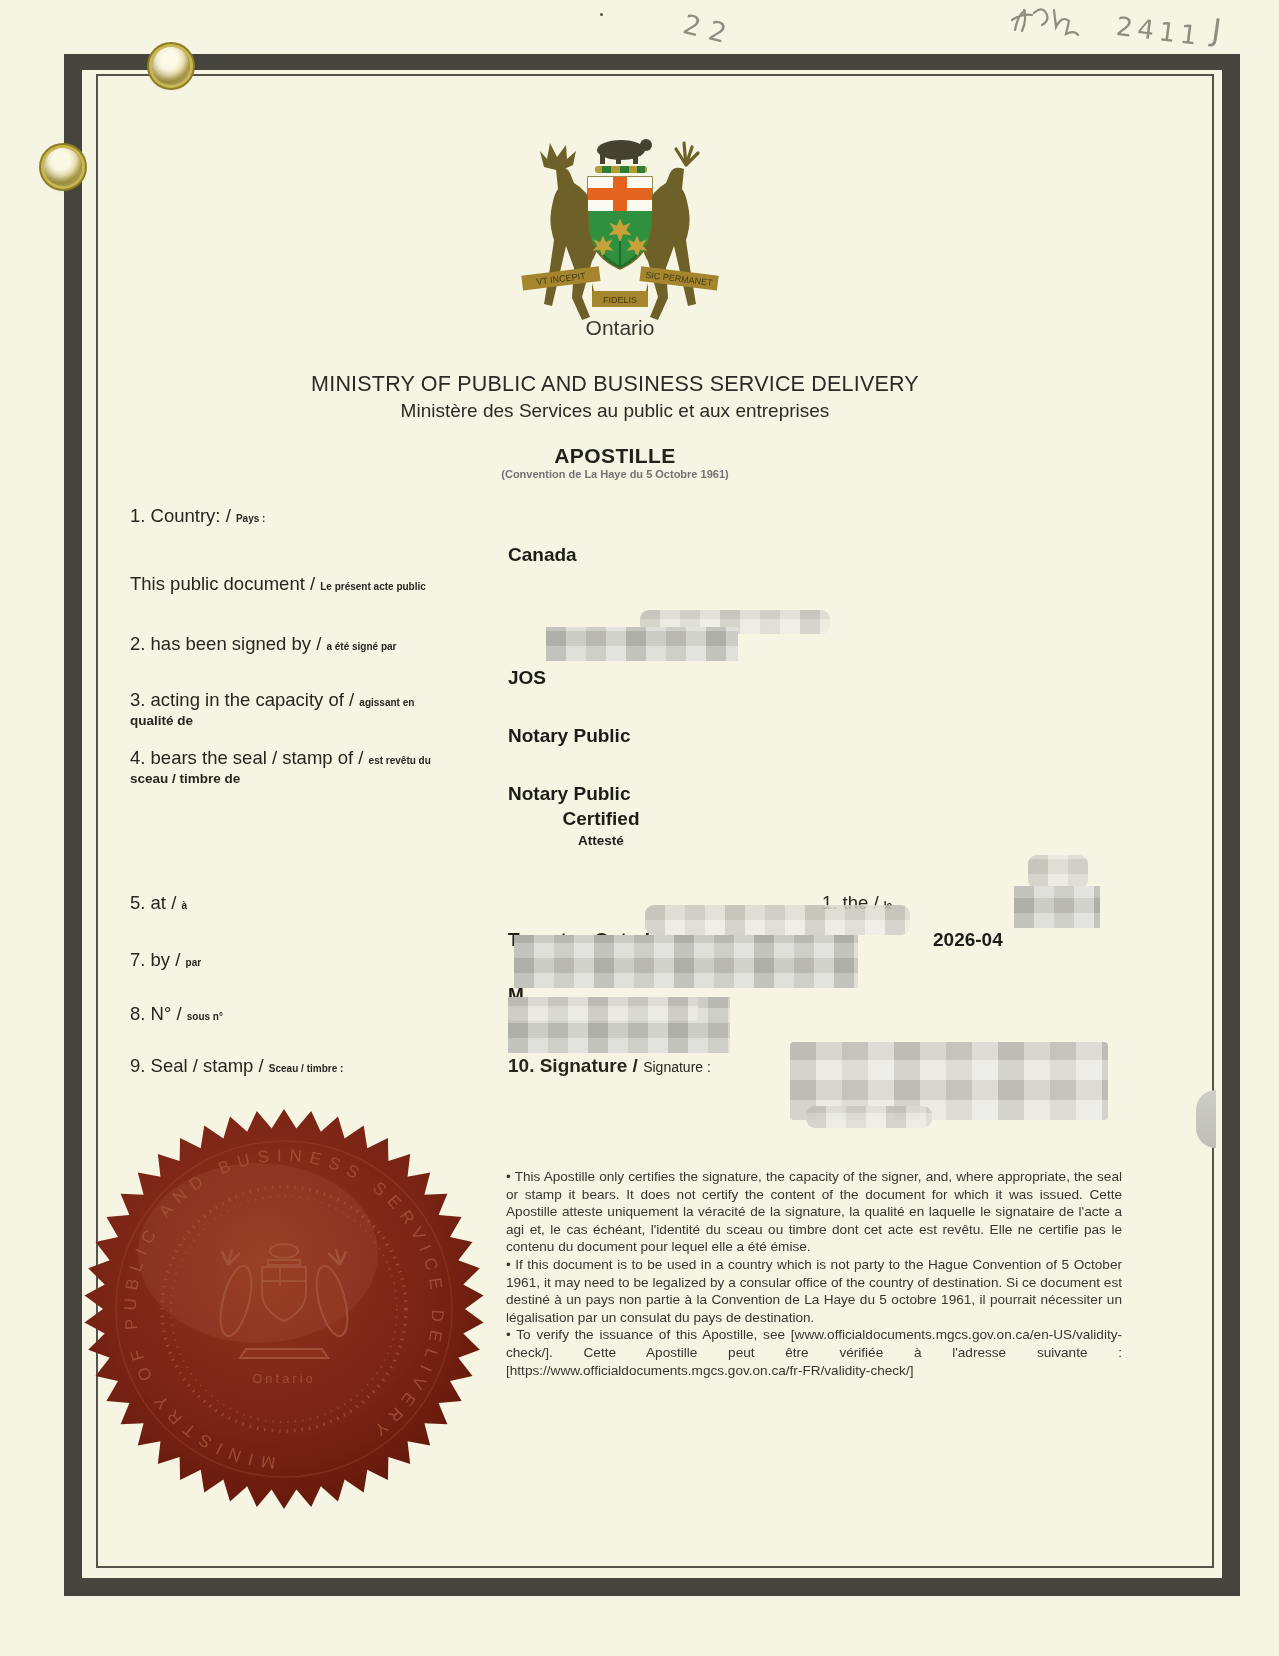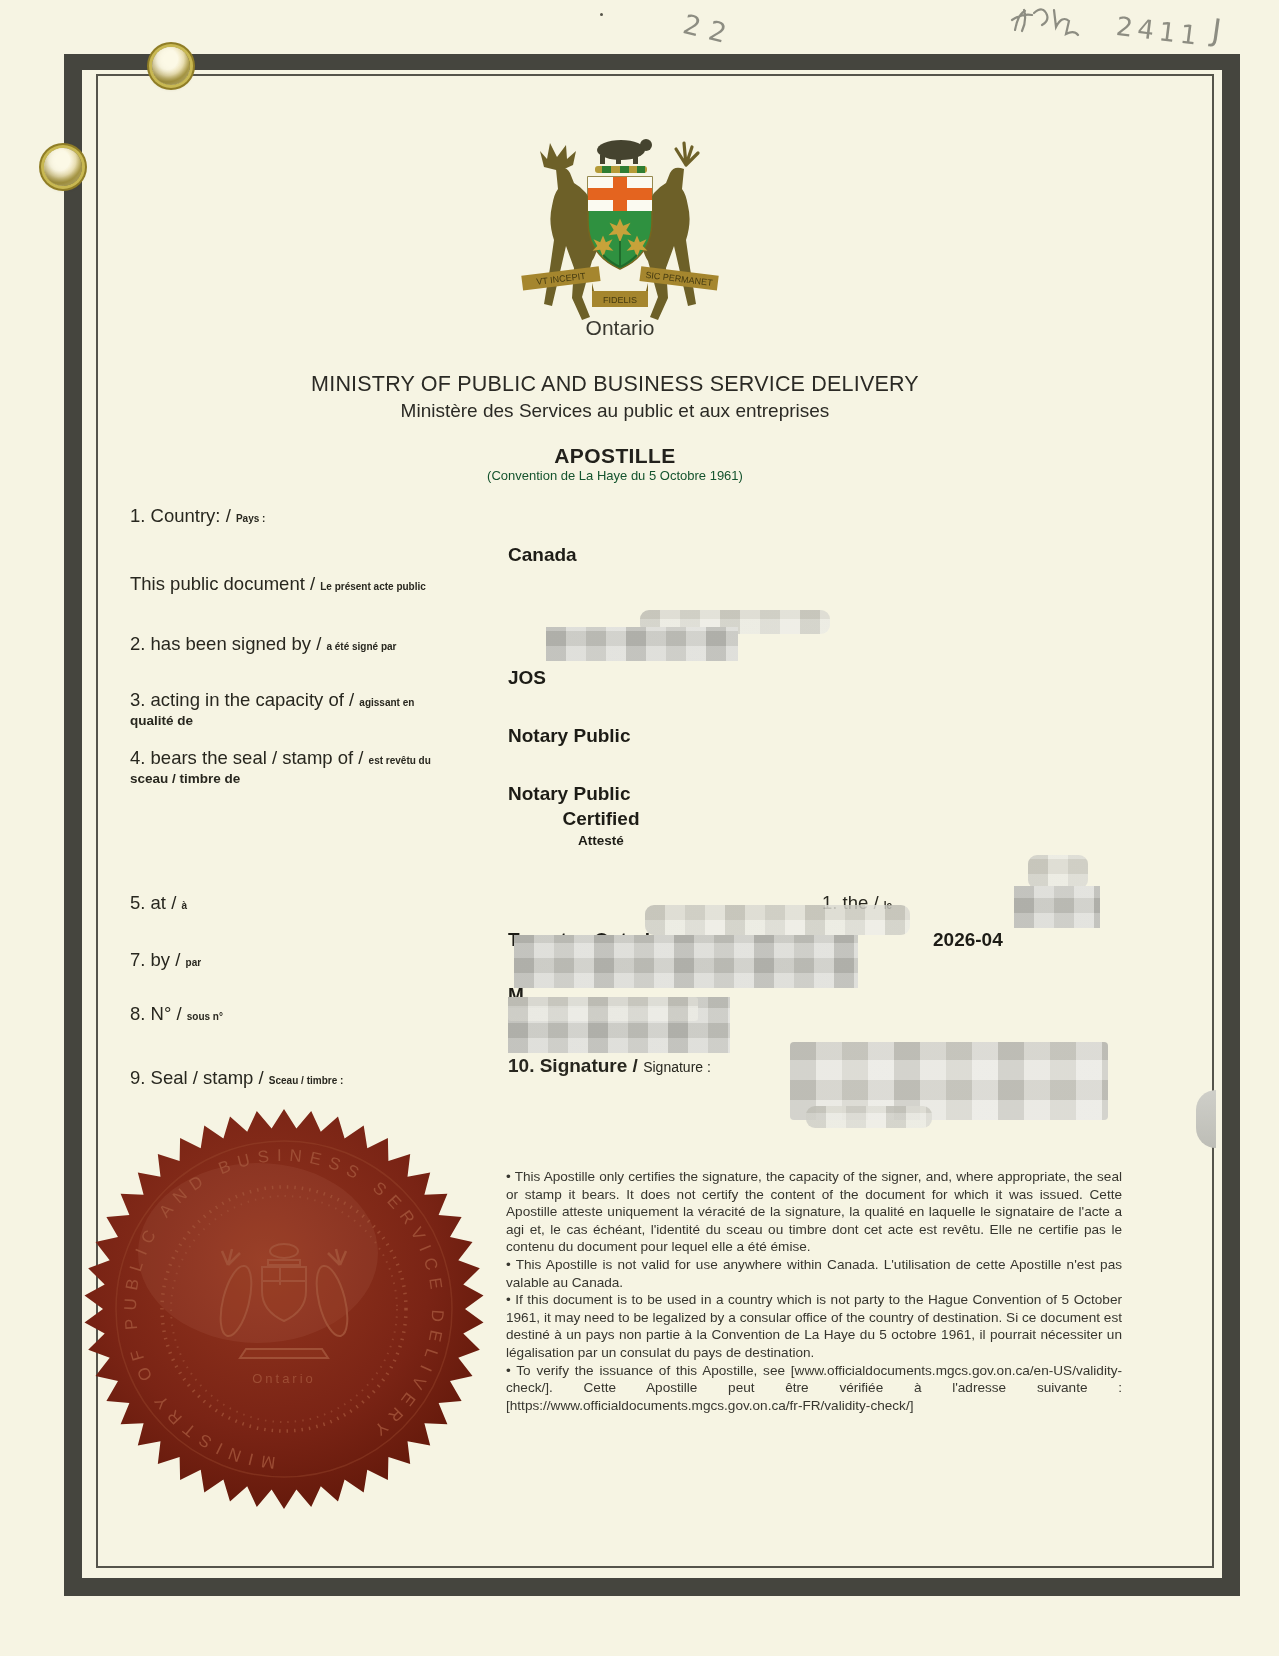--- a/index.html
+++ b/index.html
@@ -10,21 +10,21 @@
   .grommet{position:absolute;width:38px;height:38px;border-radius:50%;
     background:radial-gradient(circle at 40% 32%, #fcf9e6 0 30%, #efe5ba 48%, #c3b25c 66%, #ddd08a 76%, #93812a 100%);
     box-shadow: inset 0 -7px 9px rgba(104,90,18,.5), 0 0 0 3px #c8b852, 0 0 0 5px #8f7d26, 0 2px 5px rgba(90,80,15,.45);}
   .pencil{position:absolute;color:#8d8d82;font-family:"DejaVu Sans",sans-serif;}
   .dot{position:absolute;width:3px;height:3px;border-radius:50%;background:#56544a;}
 
   .center-text{position:absolute;left:95px;width:1040px;text-align:center;}
   .t-min{font-size:21.5px;letter-spacing:.2px;color:#2b2a25;}
   .t-fr{font-size:19px;color:#2b2a25;}
   .t-apo{font-size:21px;font-weight:700;letter-spacing:.4px;color:#22211c;}
-  .t-conv{font-size:13px;font-weight:400;color:#14532d;}
+  .t-conv{font-size:11px;font-weight:700;color:#737373;}
 
   .lbl{position:absolute;left:130px;font-size:18.5px;color:#28271f;}
   .lbl .fr{font-size:10px;font-weight:700;}
   .lbl .frn{font-size:14px;font-weight:400;}
   .frline{position:absolute;left:130px;font-size:13.5px;font-weight:700;color:#28271f;}
   .val{position:absolute;left:508px;font-size:19px;font-weight:700;color:#1d1c16;white-space:pre;margin-top:40px;}
   .cert{position:absolute;left:508px;width:186px;text-align:center;font-weight:700;color:#1d1c16;}
 
   .pix{position:absolute;background-color:#cfcfc8;
     background-image:
@@ -162,21 +162,21 @@
 
   <div class="lbl" style="top:949px;"><span>7. by /</span> <span class="fr">par</span></div>
   <div class="val" style="top:944px;">M</div>
   <div class="pix light" style="left:645px;top:905px;width:265px;height:30px;"></div>
   <div class="pix" style="left:514px;top:935px;width:344px;height:53px;"></div>
 
   <div class="lbl" style="top:1003px;"><span>8. N° /</span> <span class="fr">sous n°</span></div>
   <div class="pix" style="left:508px;top:997px;width:222px;height:56px;"></div>
   <div class="pix light" style="left:508px;top:997px;width:190px;height:24px;border-radius:3px;"></div>
 
-  <div class="lbl" style="top:1055px;margin-top:12px;"><span>9. Seal / stamp /</span> <span class="fr">Sceau / timbre :</span></div>
+  <div class="lbl" style="top:1055px;"><span>9. Seal / stamp /</span> <span class="fr">Sceau / timbre :</span></div>
   <div class="lbl" style="left:508px;top:1055px;font-weight:700;font-size:19px;"><span>10. Signature /</span> <span class="frn">Signature :</span></div>
   <div class="pix sig" style="left:790px;top:1042px;width:318px;height:78px;border-radius:4px;"></div>
   <div class="pix light" style="left:806px;top:1106px;width:126px;height:22px;"></div>
 
   <div class="edge-artifact"></div>
 
   <svg style="position:absolute;left:78px;top:1103px;" width="412" height="412" viewBox="0 0 412 412">
     <defs>
       <radialGradient id="sg" cx="45%" cy="38%" r="70%">
         <stop offset="0" stop-color="#93361f"></stop>
@@ -202,18 +202,17 @@
       <ellipse cx="254" cy="198" rx="13" ry="36" transform="rotate(-14 254 198)"></ellipse>
       <path d="M150,162 l-6,-14 m6,14 l4,-16 m-4,16 l12,-12" fill="none" stroke-width="2.5"></path>
       <path d="M262,162 l6,-14 m-6,14 l-4,-16 m4,16 l-12,-12" fill="none" stroke-width="2.5"></path>
       <path d="M168,246 h76 l6,9 h-88 z"></path>
     </g>
     <text x="206" y="280" font-size="13" letter-spacing="3" text-anchor="middle" fill="#a3543a" opacity=".85">Ontario</text>
   </svg>
 
   <div class="notes">
     <p>• This Apostille only certifies the signature, the capacity of the signer, and, where appropriate, the seal or stamp it bears. It does not certify the content of the document for which it was issued. Cette Apostille atteste uniquement la véracité de la signature, la qualité en laquelle le signataire de l'acte a agi et, le cas échéant, l'identité du sceau ou timbre dont cet acte est revêtu. Elle ne certifie pas le contenu du document pour lequel elle a été émise.</p>
-    <p>• This Apostille is not valid for use anywhere within Canada. L'utilisation de cette Apostille n'est pas valable au Canada.</p>
     <p>• If this document is to be used in a country which is not party to the Hague Convention of 5 October 1961, it may need to be legalized by a consular office of the country of destination. Si ce document est destiné à un pays non partie à la Convention de La Haye du 5 octobre 1961, il pourrait nécessiter un légalisation par un consulat du pays de destination.</p>
     <p>• To verify the issuance of this Apostille, see [www.officialdocuments.mgcs.gov.on.ca/en-US/validity-check/]. Cette Apostille peut être vérifiée à l'adresse suivante : [https://www.officialdocuments.mgcs.gov.on.ca/fr-FR/validity-check/]</p>
   </div>
 
 </div>
 
 </body></html>

